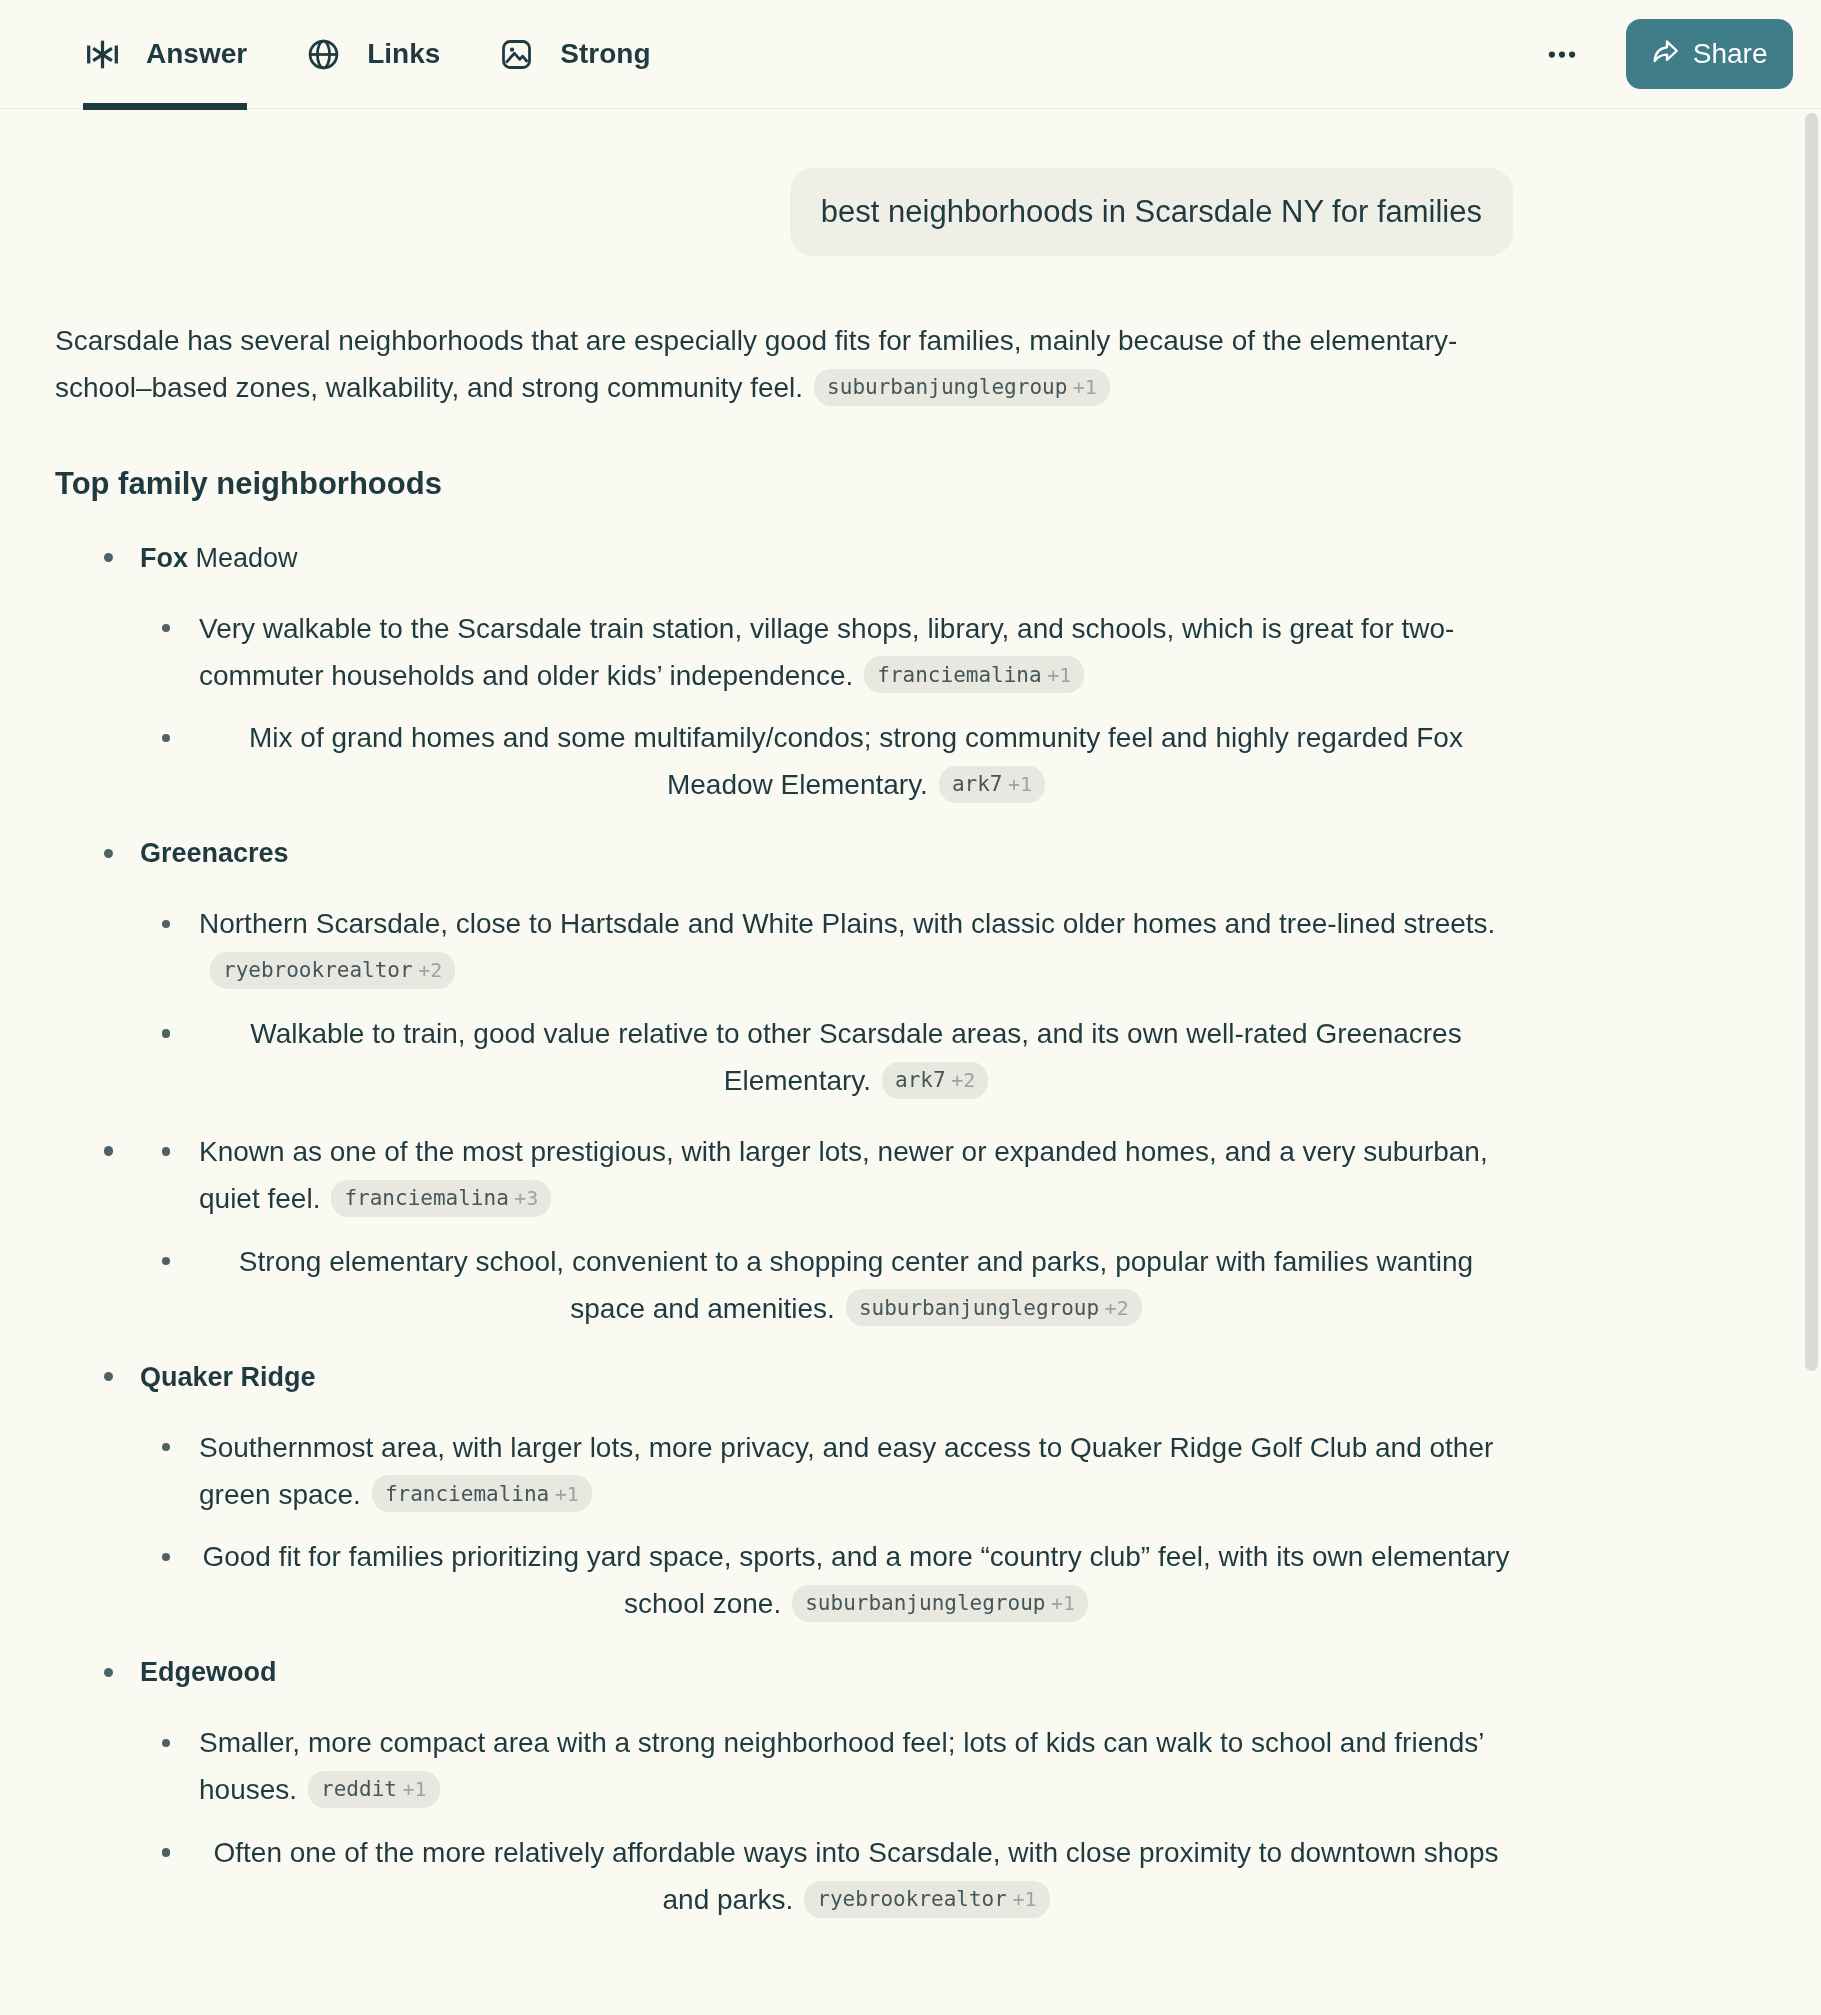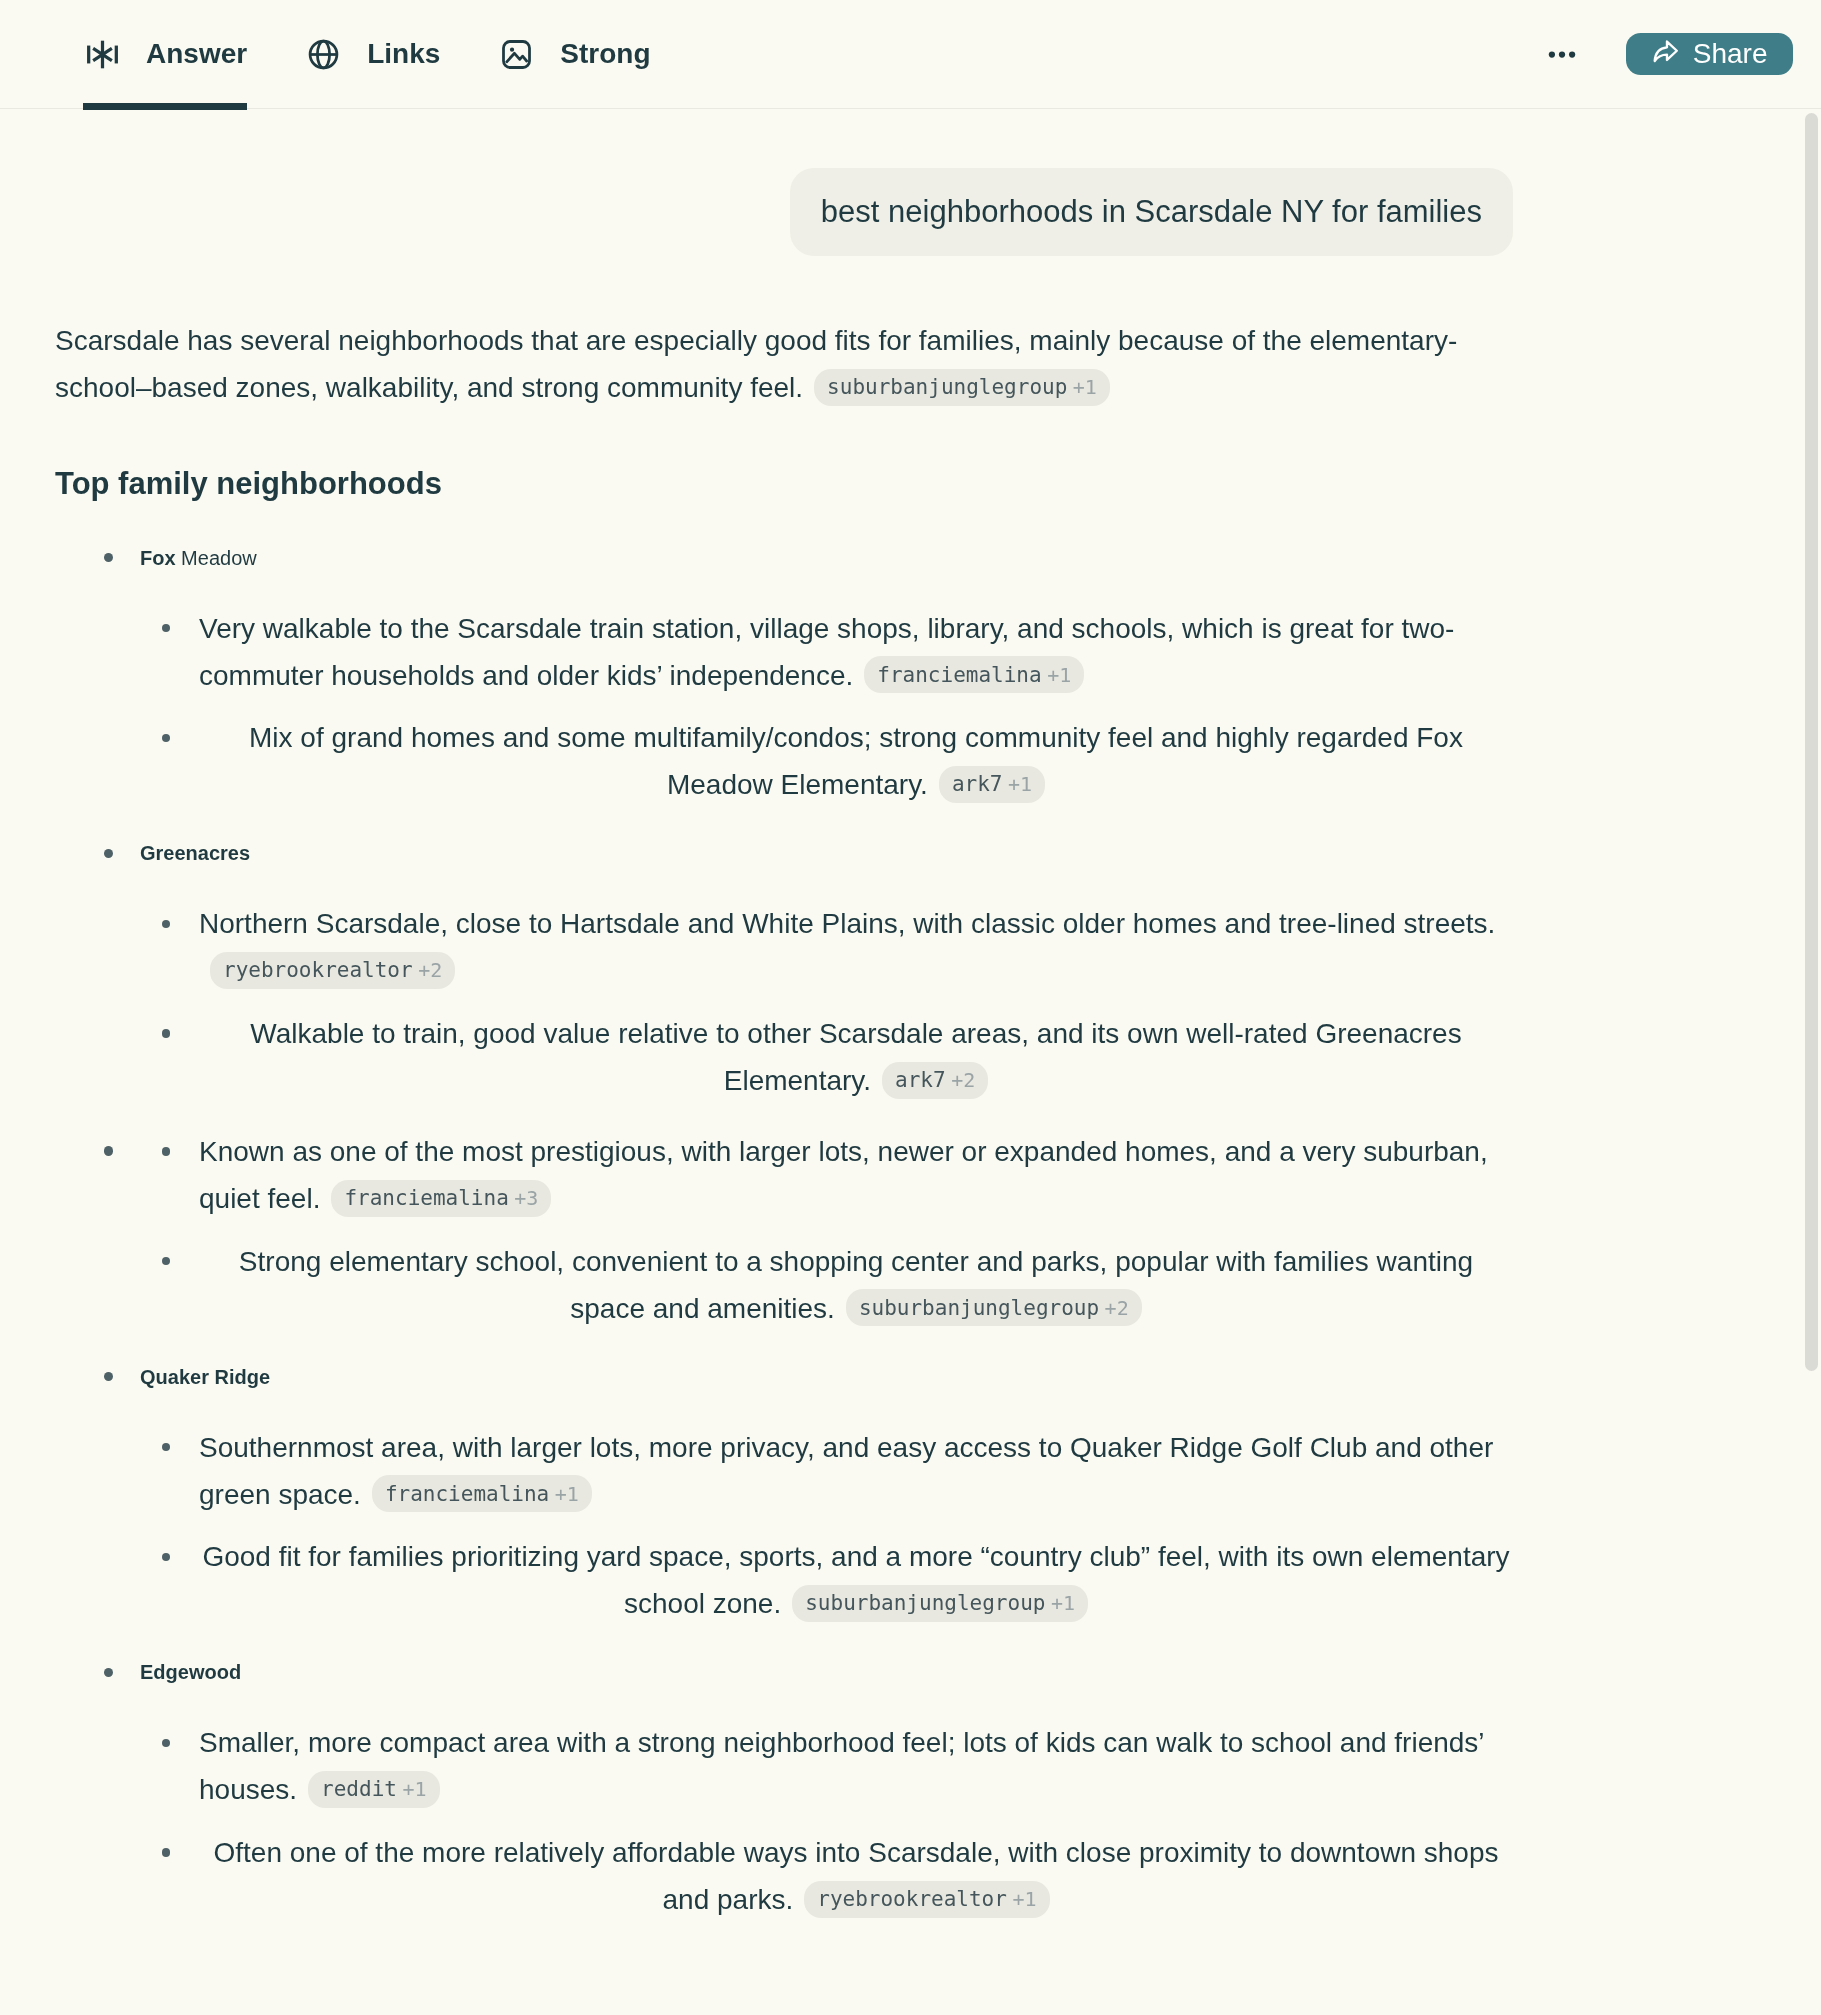--- a/index.html
+++ b/index.html
@@ -35,21 +35,21 @@
     height:6.5px; background:#1F3A41;
   }
   .tab svg { display:block; }
 
   .header-right { display:flex; align-items:center; gap:41px; }
   .more-btn { display:flex; align-items:center; padding:9.2px; cursor:pointer; }
   .share-btn {
     display:flex; align-items:center; gap:12px;
     background:#3F7E88; color:#FFFFFF;
     font-size:28px; font-weight:500;
-    height:42px; padding:0 25px;
+    height:70px; padding:0 25px;
     border:none; border-radius:14.8px;
     cursor:pointer;
     font-family:inherit;
   }
 
   
   .content {
     width:1458px;
     margin-left:55px;
   }
@@ -69,21 +69,21 @@
 
   .section-title { margin-top:52px; font-size:31px; font-weight:700; line-height:42px; }
 
   ul { list-style:none; }
   .lvl1 { margin-top:29.5px; }
   .lvl1 > li { position:relative; padding-left:85px; margin-bottom:22px; }
   .lvl1 > li::before {
     content:''; position:absolute; left:49px; top:18.5px;
     width:9.2px; height:9.2px; border-radius:50%; background:#4E6166;
   }
-  .n-name { font-size:20px; line-height:46px; }
+  .n-name { font-size:27px; line-height:46px; }
   .n-name strong { font-weight:700; }
 
   .lvl2 { margin-top:24px; }
   .lvl2 > li { position:relative; padding-left:59px; font-size:28px; line-height:47px; }
   .lvl2 > li + li { margin-top:15.7px;text-align:center; }
   .lvl2 > li::before {
     content:''; position:absolute; left:22px; top:19.4px;
     width:8.3px; height:8.3px; border-radius:50%; background:#4E6166;
   }
 

